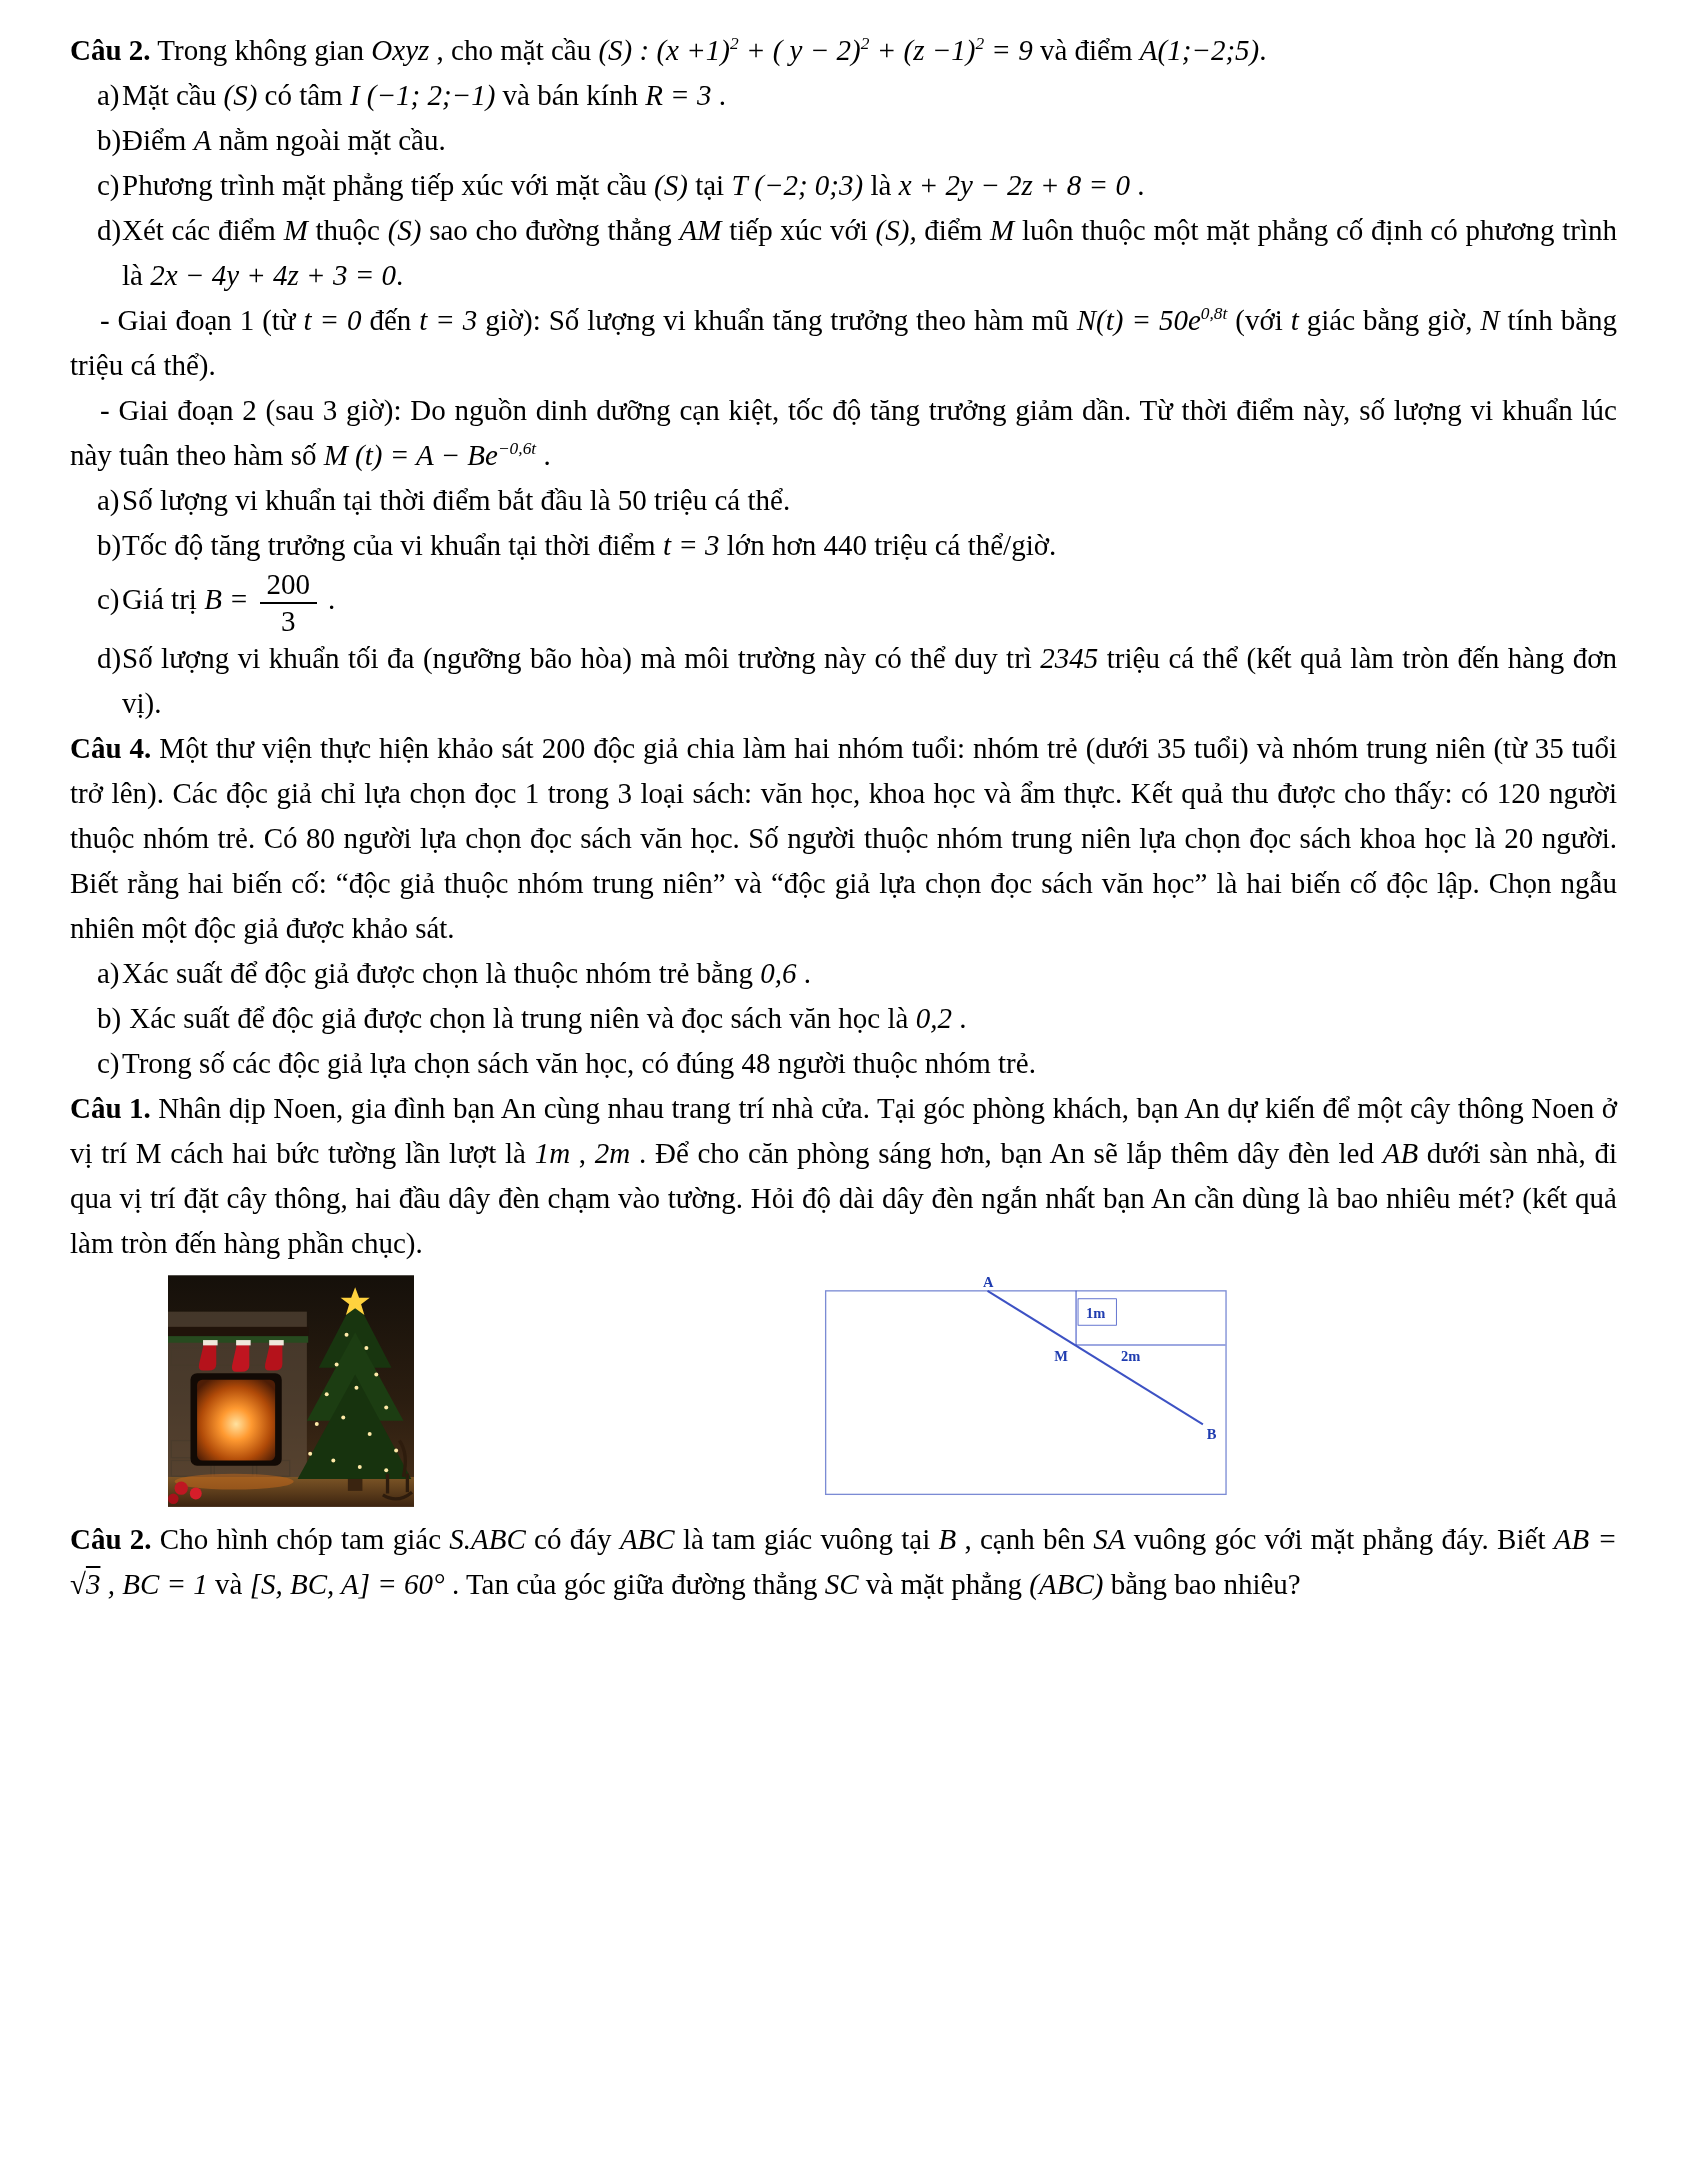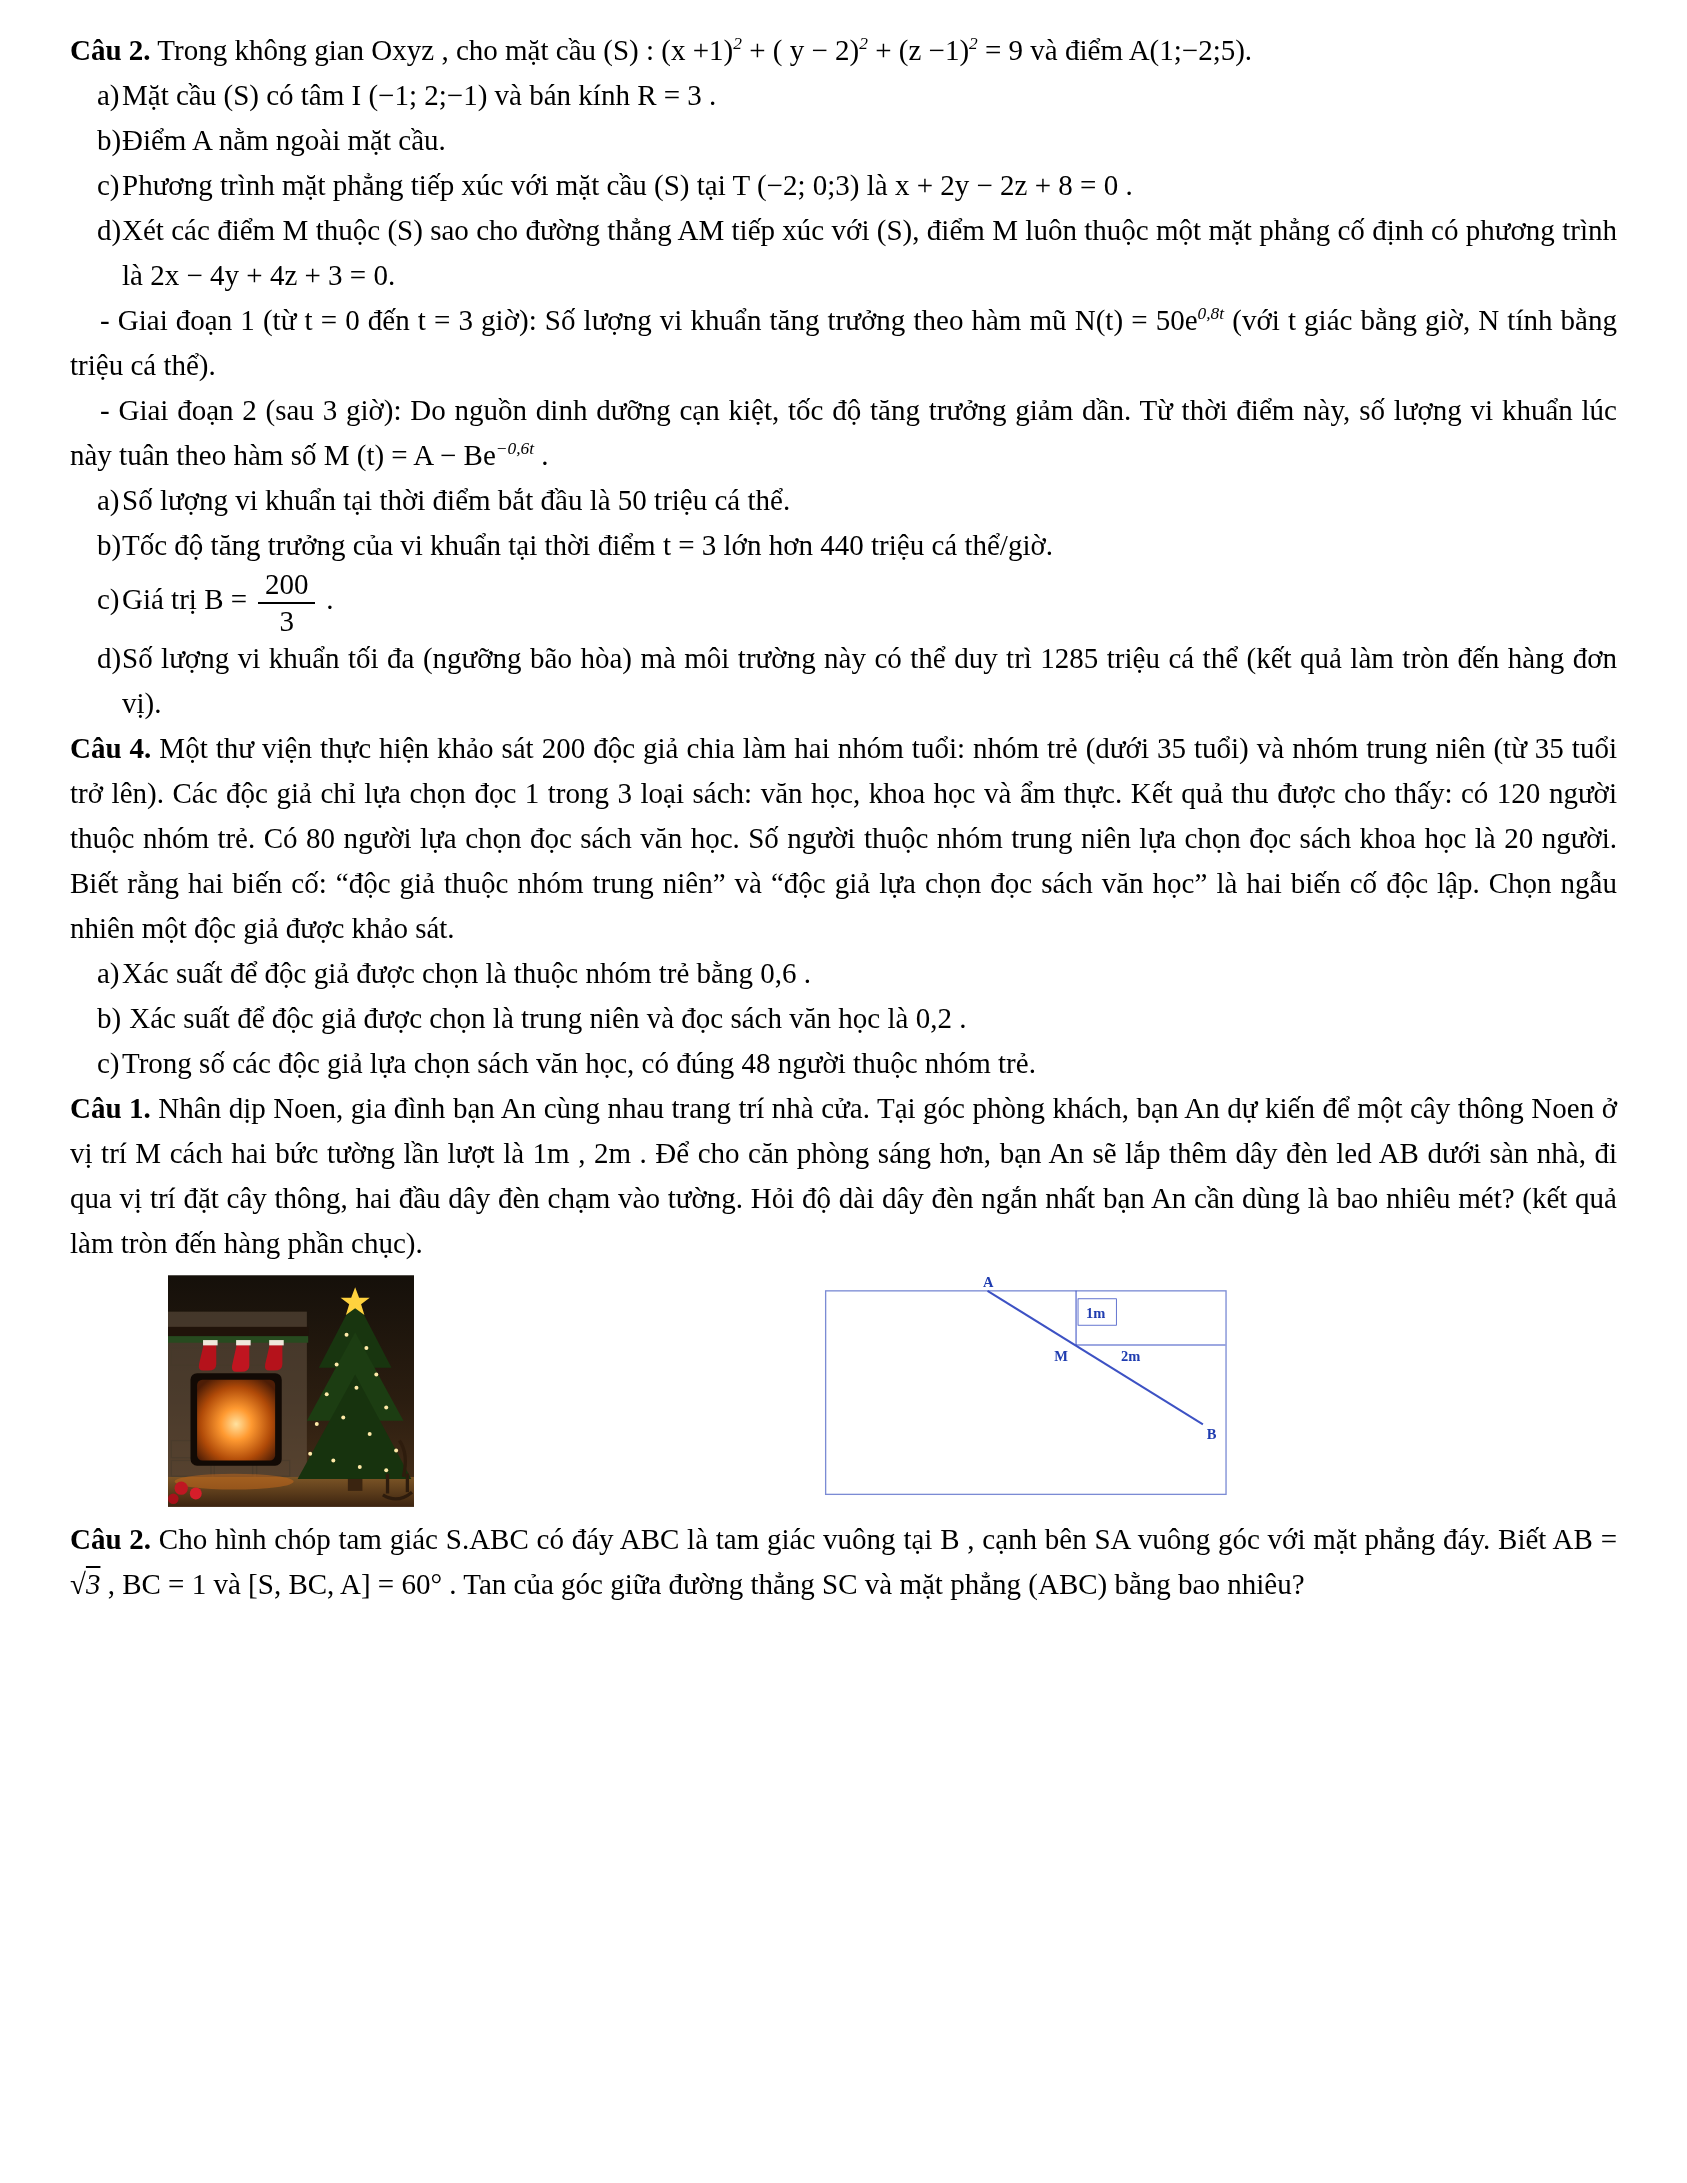--- a/index.html
+++ b/index.html
@@ -7,21 +7,21 @@
     width:1687px; height:2183px; background:#ffffff; color:#000;
     font-family:"Liberation Serif", serif; font-size:29px;
   }
   .page { padding:28px 70px 0 70px; }
   p.line { margin:0; line-height:45px; text-align:justify; }
   p.q { }
   p.dash { text-indent:30px; }
   p.item { padding-left:52px; }
   p.item .lab { display:inline-block; min-width:25px; margin-left:-25px; }
   b { font-weight:bold; }
-  .m { }
+  .m { font-style:italic; }
   sup { font-size:60%; font-style:italic; line-height:0; vertical-align:super; }
   .frac { display:inline-block; text-align:center; vertical-align:middle; line-height:1.05; padding:0 4px; }
   .frac .num { display:block; border-bottom:2px solid #000; padding:1.3px 6.6px 2.6px 6.6px; }
   .frac .den { display:block; padding:1.3px 6.6px 0 6.6px; }
   .sqrt { white-space:nowrap; font-style:italic; }
   .sqrt .arg { text-decoration:overline; }
   .figures { display:flex; align-items:flex-start; margin:9.3px 0 9.3px 0; }
   .photo { margin-left:98px; width:246px; height:232px; display:block; }
   .diagram { margin-left:410px; width:405px; height:222px; display:block; }
   .diag-label { font-family:"Liberation Serif", serif; font-weight:bold; }
@@ -35,21 +35,21 @@
       <p class="line q"><b>Câu 2.</b><span> Trong không gian </span><span class="m">Oxyz</span><span> , cho mặt cầu </span><span class="m">(S) : (x +1)</span><sup>2</sup><span class="m"> + ( y − 2)</span><sup>2</sup><span class="m"> + (z −1)</span><sup>2</sup><span class="m"> = 9</span><span> và điểm </span><span class="m">A(1;−2;5)</span><span>.</span></p>
       <p class="line item"><span class="lab">a)</span><span>Mặt cầu </span><span class="m">(S)</span><span> có tâm </span><span class="m">I (−1; 2;−1)</span><span> và bán kính </span><span class="m">R = 3</span><span> .</span></p>
       <p class="line item"><span class="lab">b)</span><span>Điểm </span><span class="m">A</span><span> nằm ngoài mặt cầu.</span></p>
       <p class="line item"><span class="lab">c)</span><span>Phương trình mặt phẳng tiếp xúc với mặt cầu </span><span class="m">(S)</span><span> tại </span><span class="m">T (−2; 0;3)</span><span> là </span><span class="m">x + 2y − 2z + 8 = 0</span><span> .</span></p>
       <p class="line item"><span class="lab">d)</span><span>Xét các điểm </span><span class="m">M</span><span> thuộc </span><span class="m">(S)</span><span> sao cho đường thẳng </span><span class="m">AM</span><span> tiếp xúc với </span><span class="m">(S),</span><span> điểm </span><span class="m">M</span><span> luôn thuộc một mặt phẳng cố định có phương trình là </span><span class="m">2x − 4y + 4z + 3 = 0</span><span>.</span></p>
       <p class="line dash"><span>- Giai đoạn 1 (từ </span><span class="m">t = 0</span><span> đến </span><span class="m">t = 3</span><span> giờ): Số lượng vi khuẩn tăng trưởng theo hàm mũ </span><span class="m">N(t) = 50e</span><sup>0,8t</sup><span> (với </span><span class="m">t</span><span> giác bằng giờ, </span><span class="m">N</span><span> tính bằng triệu cá thể).</span></p>
       <p class="line dash"><span>- Giai đoạn 2 (sau 3 giờ): Do nguồn dinh dưỡng cạn kiệt, tốc độ tăng trưởng giảm dần. Từ thời điểm này, số lượng vi khuẩn lúc này tuân theo hàm số </span><span class="m">M (t) = A − Be</span><sup>−0,6t</sup><span> .</span></p>
       <p class="line item"><span class="lab">a)</span><span>Số lượng vi khuẩn tại thời điểm bắt đầu là 50 triệu cá thể.</span></p>
       <p class="line item"><span class="lab">b)</span><span>Tốc độ tăng trưởng của vi khuẩn tại thời điểm </span><span class="m">t = 3</span><span> lớn hơn 440 triệu cá thể/giờ.</span></p>
       <p class="line item"><span class="lab">c)</span><span>Giá trị </span><span class="m">B =</span><span> </span><span class="frac"><span class="num">200</span><span class="den">3</span></span><span> .</span></p>
-      <p class="line item"><span class="lab">d)</span><span>Số lượng vi khuẩn tối đa (ngưỡng bão hòa) mà môi trường này có thể duy trì </span><span class="m">1285</span><span> triệu cá thể (kết quả làm tròn đến hàng đơn vị).</span></p>
+      <p class="line item"><span class="lab">d)</span><span>Số lượng vi khuẩn tối đa (ngưỡng bão hòa) mà môi trường này có thể duy trì </span><span class="m">2345</span><span> triệu cá thể (kết quả làm tròn đến hàng đơn vị).</span></p>
       <p class="line q"><b>Câu 4.</b><span>  Một thư viện thực hiện khảo sát 200 độc giả chia làm hai nhóm tuổi: nhóm trẻ (dưới 35 tuổi) và nhóm trung niên (từ 35 tuổi trở lên). Các độc giả chỉ lựa chọn đọc 1 trong 3 loại sách: văn học, khoa học và ẩm thực. Kết quả thu được cho thấy: có 120 người thuộc nhóm trẻ. Có 80 người lựa chọn đọc sách văn học. Số người thuộc nhóm trung niên lựa chọn đọc sách khoa học là 20 người. Biết rằng hai biến cố: “độc giả thuộc nhóm trung niên” và “độc giả lựa chọn đọc sách văn học” là hai biến cố độc lập. Chọn ngẫu nhiên một độc giả được khảo sát.</span></p>
       <p class="line item"><span class="lab">a)</span><span>Xác suất để độc giả được chọn là thuộc nhóm trẻ bằng </span><span class="m">0,6</span><span> .</span></p>
       <p class="line item"><span class="lab">b)</span><span> Xác suất để độc giả được chọn là trung niên và đọc sách văn học là </span><span class="m">0,2</span><span> .</span></p>
       <p class="line item"><span class="lab">c)</span><span>Trong số các độc giả lựa chọn sách văn học, có đúng 48 người thuộc nhóm trẻ.</span></p>
       <p class="line q"><b>Câu 1.</b><span> Nhân dịp Noen, gia đình bạn An cùng nhau trang trí nhà cửa. Tại góc phòng khách, bạn An dự kiến để một cây thông Noen ở vị trí M cách hai bức tường lần lượt là </span><span class="m">1m</span><span> , </span><span class="m">2m</span><span> . Để cho căn phòng sáng hơn, bạn An sẽ lắp thêm dây đèn led </span><span class="m">AB</span><span> dưới sàn nhà, đi qua vị trí đặt cây thông, hai đầu dây đèn chạm vào tường. Hỏi độ dài dây đèn ngắn nhất bạn An cần dùng là bao nhiêu mét? (kết quả làm tròn đến hàng phần chục).</span></p>
     </div>
 
   <div class="figures">
     <svg class="photo" viewBox="0 0 372 350" xmlns="http://www.w3.org/2000/svg">
       <defs>

